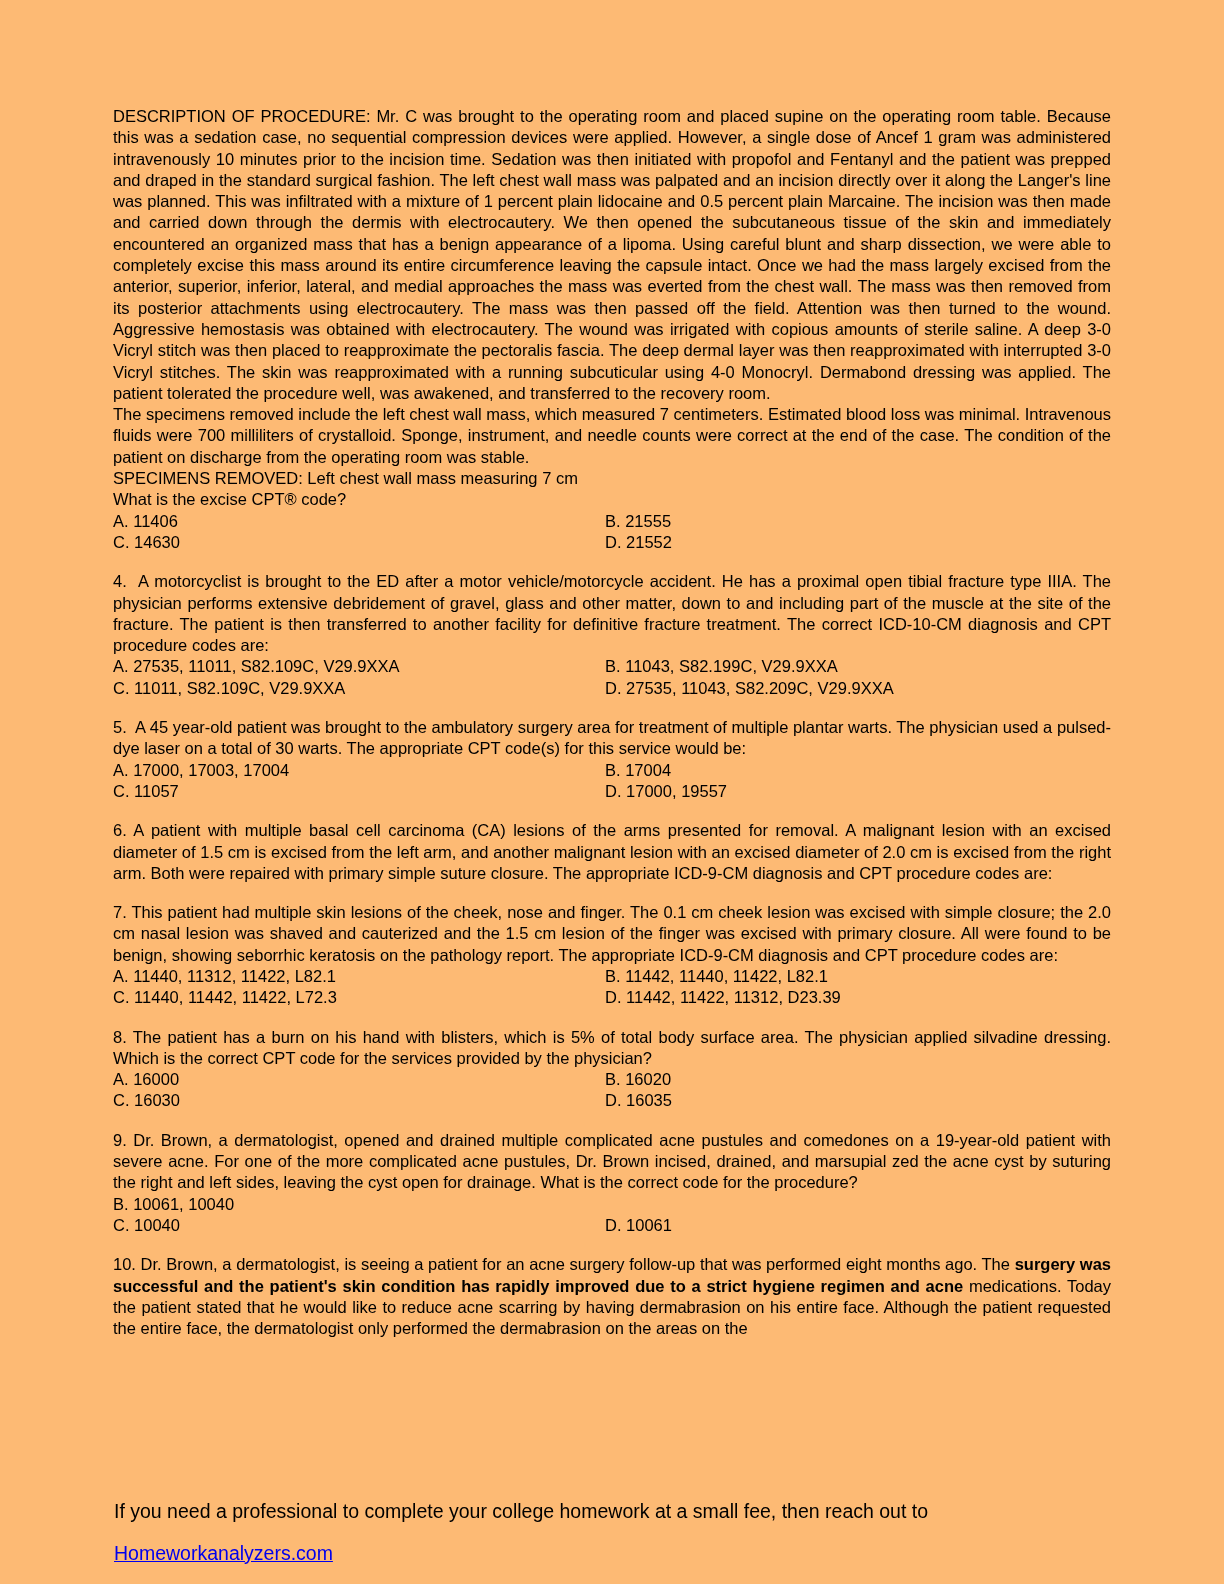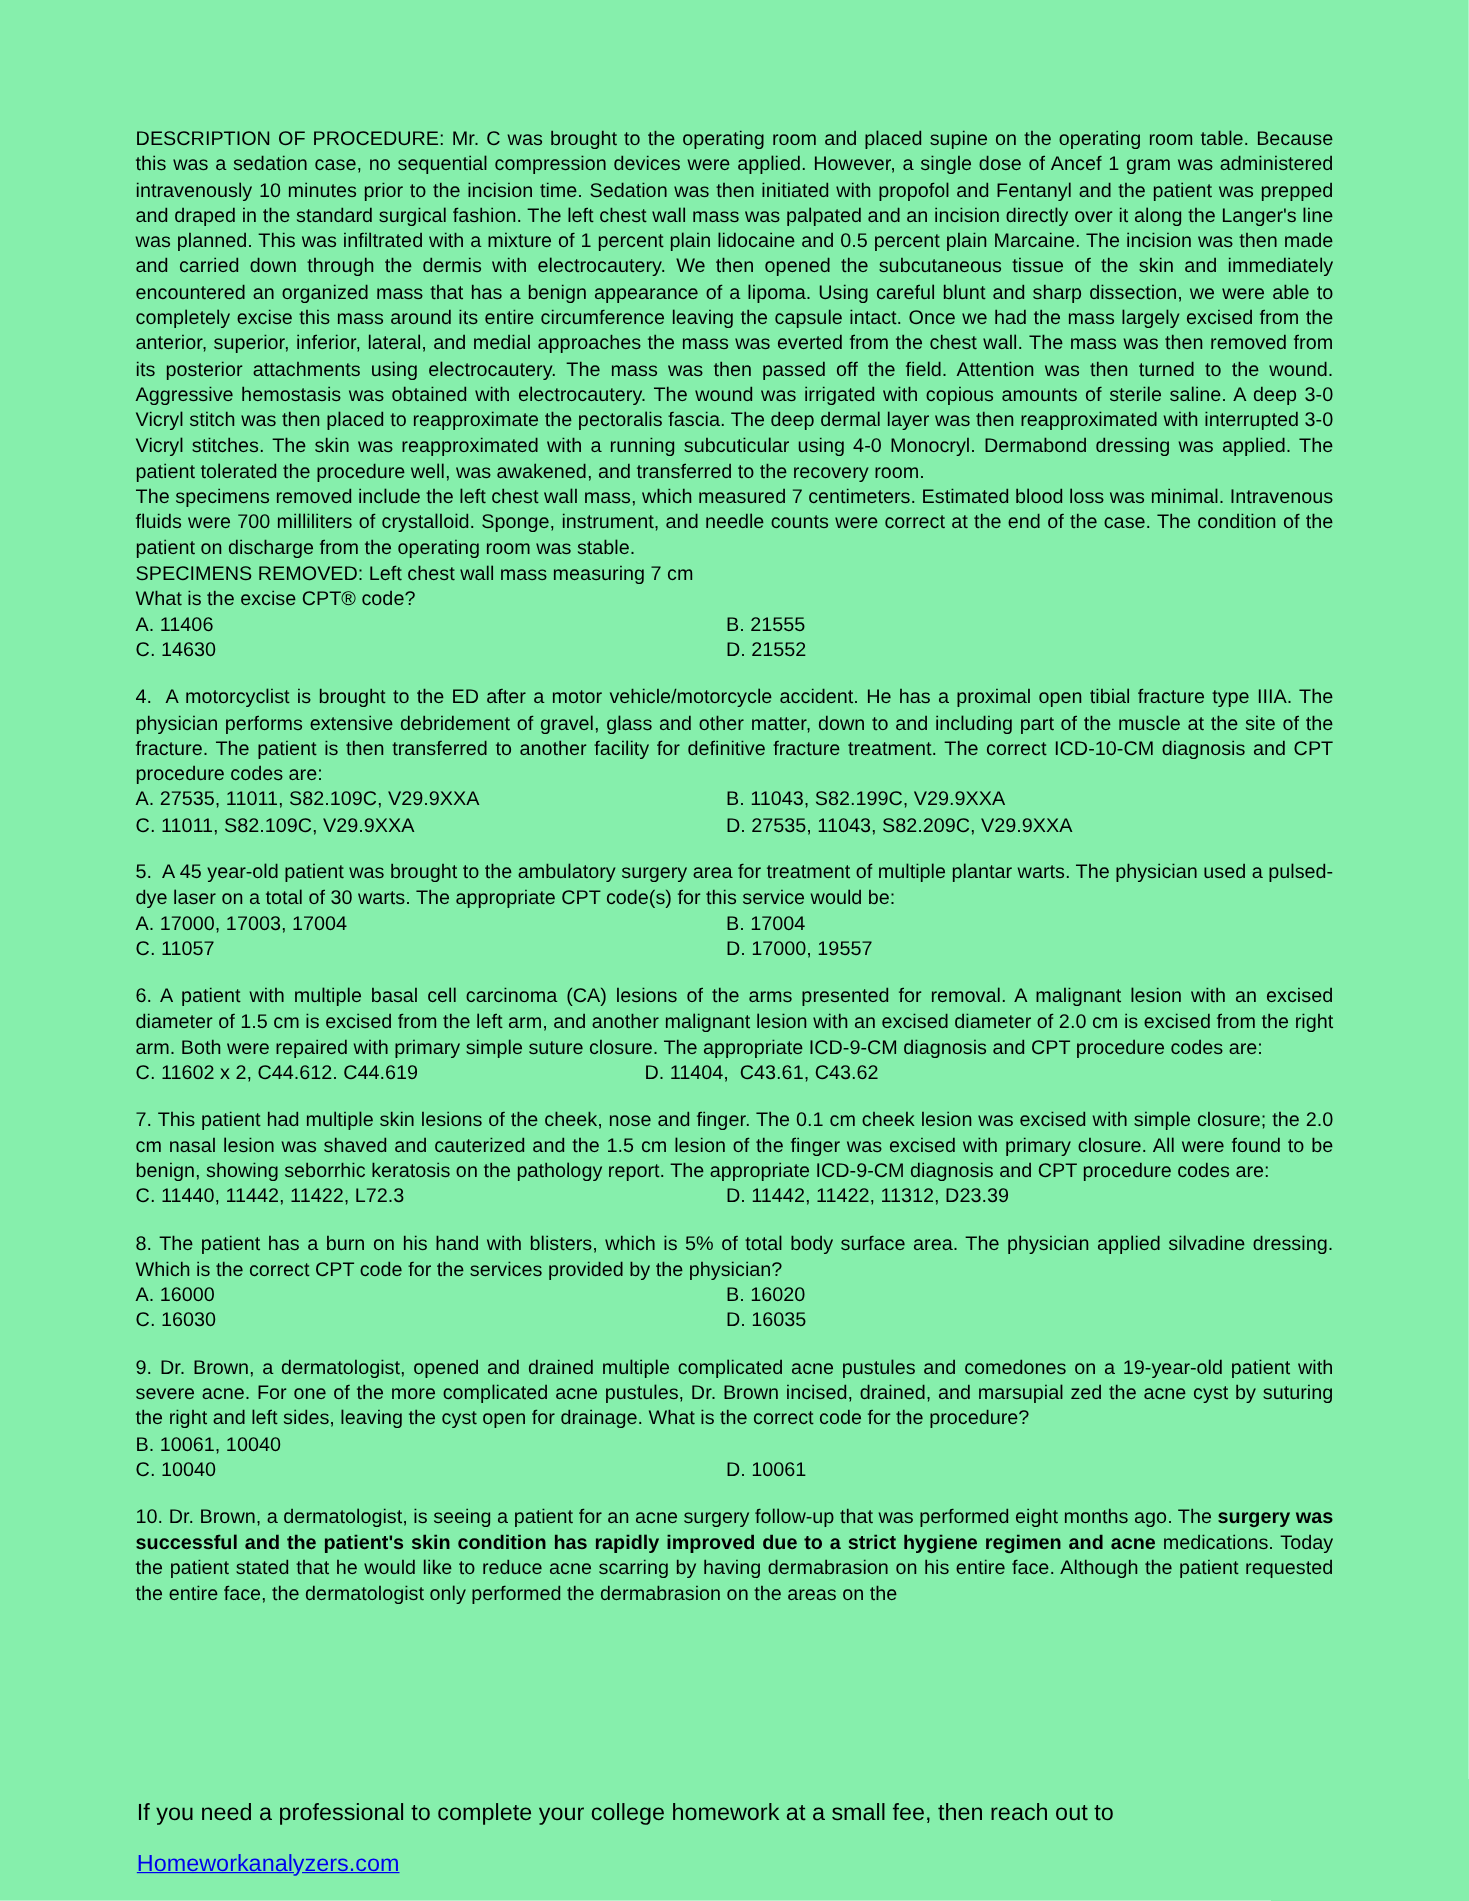--- a/index.html
+++ b/index.html
@@ -1,20 +1,20 @@
 <!DOCTYPE html>
 <html><head>
 <meta charset="utf-8">
 <style>
   html, body { margin: 0; padding: 0; background: #ffffff; }
   .page {
     position: relative;
     width: 1224px;
     height: 1584px;
-    background: #86efac;
+    background: #fdba74;
     color: #000000;
     font-family: "Liberation Sans", sans-serif;
     overflow: hidden;
   }
   .content {
     position: absolute;
     left: 113px;
     top: 106px;
     width: 998px;
     font-size: 16.5px;
@@ -91,28 +91,28 @@
         <span class="opt-right">B. 17004</span>
       </div>
       <div class="opt-row">
         <span class="opt-left">C. 11057</span>
         <span class="opt-right">D. 17000, 19557</span>
       </div>
     </div>
 
     <div class="question">
       <p class="para">6. A patient with multiple basal cell carcinoma (CA) lesions of the arms presented for removal. A malignant lesion with an excised diameter of 1.5 cm is excised from the left arm, and another malignant lesion with an excised diameter of 2.0 cm is excised from the right arm. Both were repaired with primary simple suture closure. The appropriate ICD-9-CM diagnosis and CPT procedure codes are:</p>
-      <div class="opt-row row-narrow">
-        <span class="opt-left">C. 11602 x 2, C44.612. C44.619</span>
-        <span class="opt-right">D. 11404,  C43.61, C43.62</span>
-      </div>
     </div>
 
     <div class="question">
       <p class="para">7. This patient had multiple skin lesions of the cheek, nose and finger. The 0.1 cm cheek lesion was excised with simple closure; the 2.0 cm nasal lesion was shaved and cauterized and the 1.5 cm lesion of the finger was excised with primary closure. All were found to be benign, showing seborrhic keratosis on the pathology report. The appropriate ICD-9-CM diagnosis and CPT procedure codes are:</p>
+      <div class="opt-row">
+        <span class="opt-left">A. 11440, 11312, 11422, L82.1</span>
+        <span class="opt-right">B. 11442, 11440, 11422, L82.1</span>
+      </div>
       <div class="opt-row">
         <span class="opt-left">C. 11440, 11442, 11422, L72.3</span>
         <span class="opt-right">D. 11442, 11422, 11312, D23.39</span>
       </div>
     </div>
 
     <div class="question">
       <p class="para">8. The patient has a burn on his hand with blisters, which is 5% of total body surface area. The physician applied silvadine dressing. Which is the correct CPT code for the services provided by the physician?</p>
       <div class="opt-row">
         <span class="opt-left">A. 16000</span>

